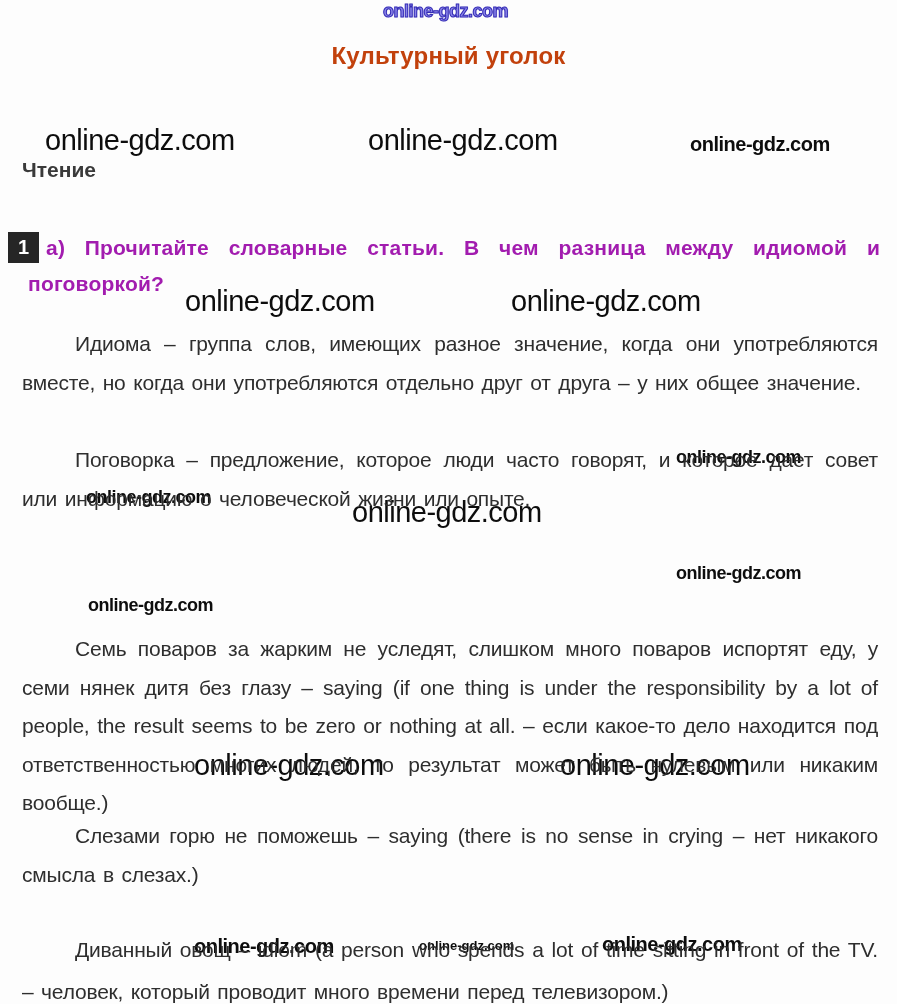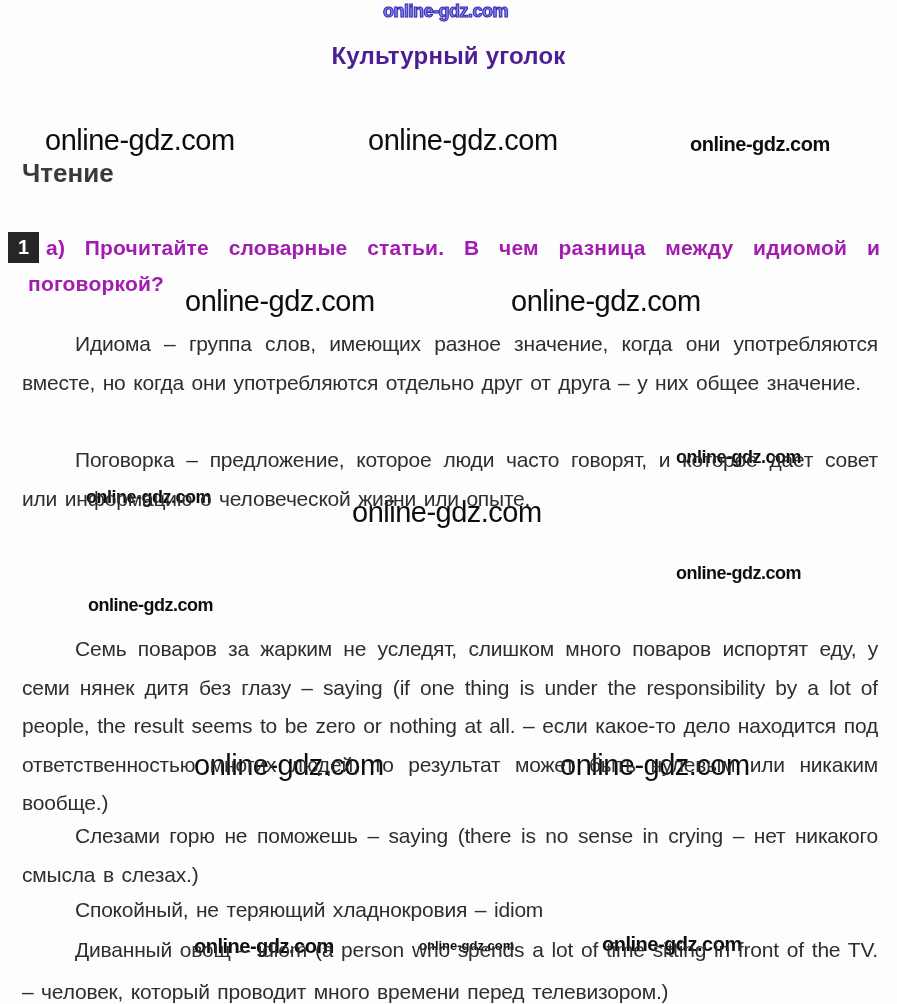--- a/index.html
+++ b/index.html
@@ -35,30 +35,30 @@
     -webkit-text-stroke: 1px #352db5;
     text-shadow: 0 0 1px #4a42c8;
   }
   
   .title, .subtitle {
     position: absolute;
     left: 0; right: 0;
     text-align: center;
     font-weight: 700;
     font-size: 24px;
-    color: #4c1d95;
+    color: #c2410c;
     letter-spacing: 0.2px;
   }
   .title { top: 42px; }
   .subtitle { top: 81px; }
   .section-label {
     position: absolute;
     left: 22px; top: 158px;
     font-weight: 700;
-    font-size: 26px;
+    font-size: 21px;
     color: #3a3a3a;
   }
   
   .numbox {
     position: absolute;
     left: 8px; top: 232px;
     width: 31px; height: 31px;
     background: #262626;
     color: #ffffff;
     font-weight: 700;
@@ -128,16 +128,15 @@
   <div class="numbox">1</div>
 
   <div class="question question-a">a) Прочитайте словарные статьи. В чем разница между идиомой и поговоркой?</div>
 
   <p class="para p1">Идиома – группа слов, имеющих разное значение, когда они употребляются вместе, но когда они употребляются отдельно друг от друга – у них общее значение.</p>
   <p class="para p2">Поговорка – предложение, которое люди часто говорят, и которое дает совет или информацию о человеческой жизни или опыте.</p>
 
 
   <p class="para p3">Семь поваров за жарким не уследят, слишком много поваров испортят еду, у семи нянек дитя без глазу – saying (if one thing is under the responsibility by a lot of people, the result seems to be zero or nothing at all. – если какое-то дело находится под ответственностью многих людей, то результат может быть нулевым или никаким вообще.)</p>
   <p class="para p4">Слезами горю не поможешь – saying (there is no sense in crying – нет никакого смысла в слезах.)</p>
-  <p class="para p5">Спокойный, не теряющий хладнокровия – idiom</p>
   <p class="para p6">Диванный овощ – idiom (a person who spends a lot of time sitting in front of the TV. – человек, который проводит много времени перед телевизором.)</p>
 
 </div>
 
 </body></html>

